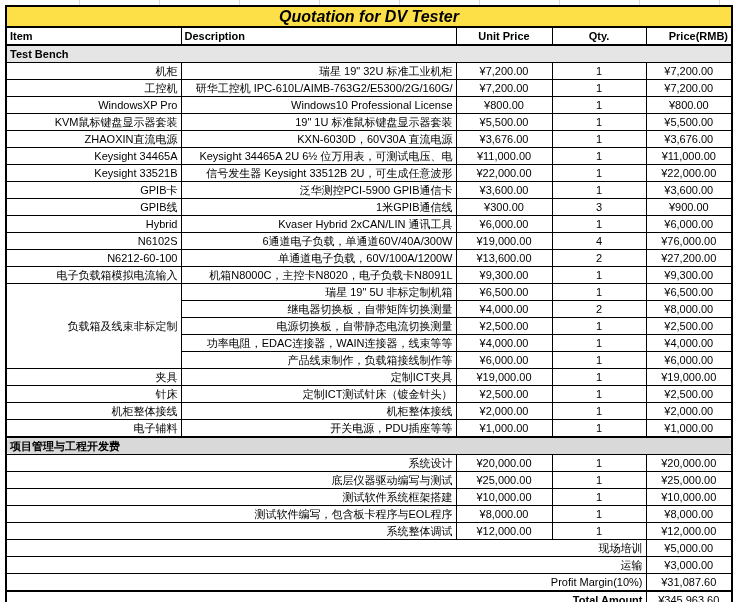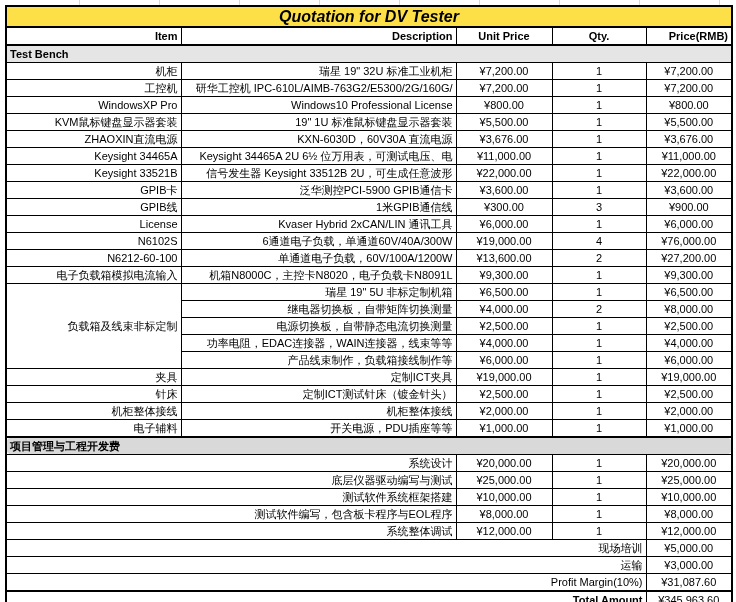--- a/index.html
+++ b/index.html
@@ -28,21 +28,21 @@
     padding:0 3px;
     white-space:nowrap;overflow:hidden;
     font-weight:normal;
   }
   tr.title-row th{
     font-size:16px;font-weight:bold;text-align:center;
     height:19px;line-height:19px;
     border-bottom:2px solid #000;background:#fde047;font-style:italic;
   }
   tr.head-row th{font-weight:bold;border-bottom:2px solid #000;}
-  th.h-left{text-align:right;}
+  th.h-left{text-align:left;}
   th.h-center{text-align:center;}
   th.h-right{text-align:right;}
   tr.section-row td{
     font-weight:bold;text-align:left;
     border-top:2px solid #000;border-bottom:1px solid #000;
   }
   td.item,td.desc{text-align:right;}
   td.num{text-align:center;}
   tr.total-row td{border-top:2px solid #000;}
   td.total-label{text-align:right;font-weight:bold;}
@@ -133,21 +133,21 @@
         <td class="num">¥3,600.00</td>
       </tr>
       <tr>
         <td class="item">GPIB线</td>
         <td class="desc">1米GPIB通信线</td>
         <td class="num">¥300.00</td>
         <td class="num">3</td>
         <td class="num">¥900.00</td>
       </tr>
       <tr>
-        <td class="item">License</td>
+        <td class="item">Hybrid</td>
         <td class="desc">Kvaser Hybrid 2xCAN/LIN 通讯工具</td>
         <td class="num">¥6,000.00</td>
         <td class="num">1</td>
         <td class="num">¥6,000.00</td>
       </tr>
       <tr>
         <td class="item">N6102S</td>
         <td class="desc">6通道电子负载，单通道60V/40A/300W</td>
         <td class="num">¥19,000.00</td>
         <td class="num">4</td>

